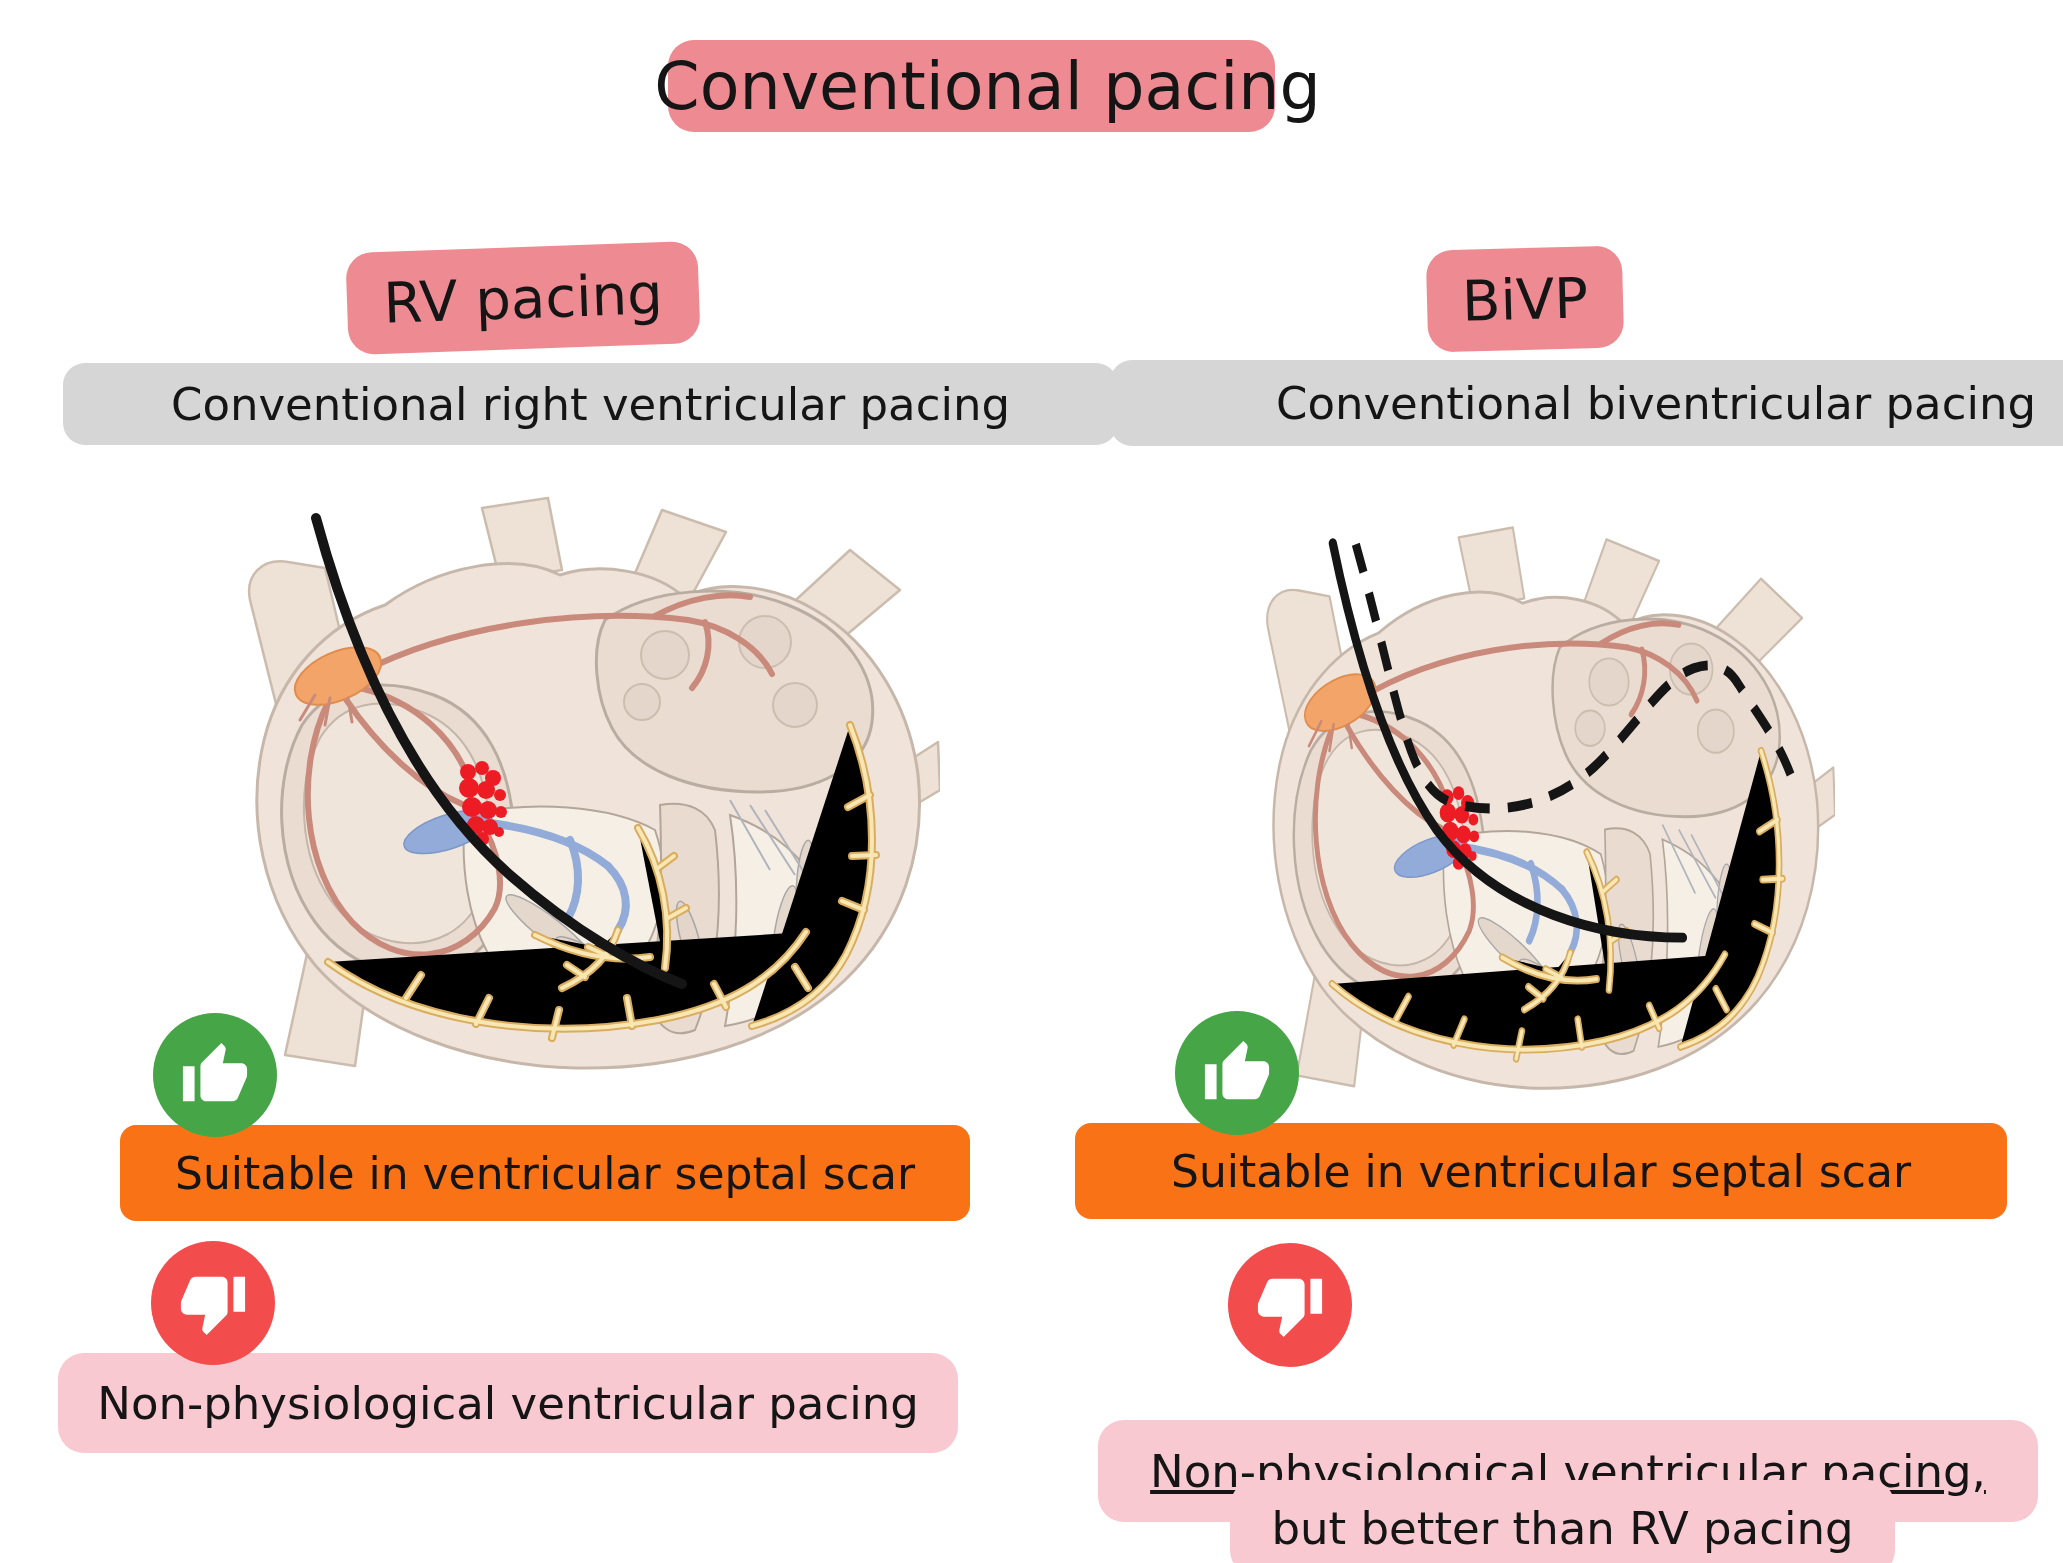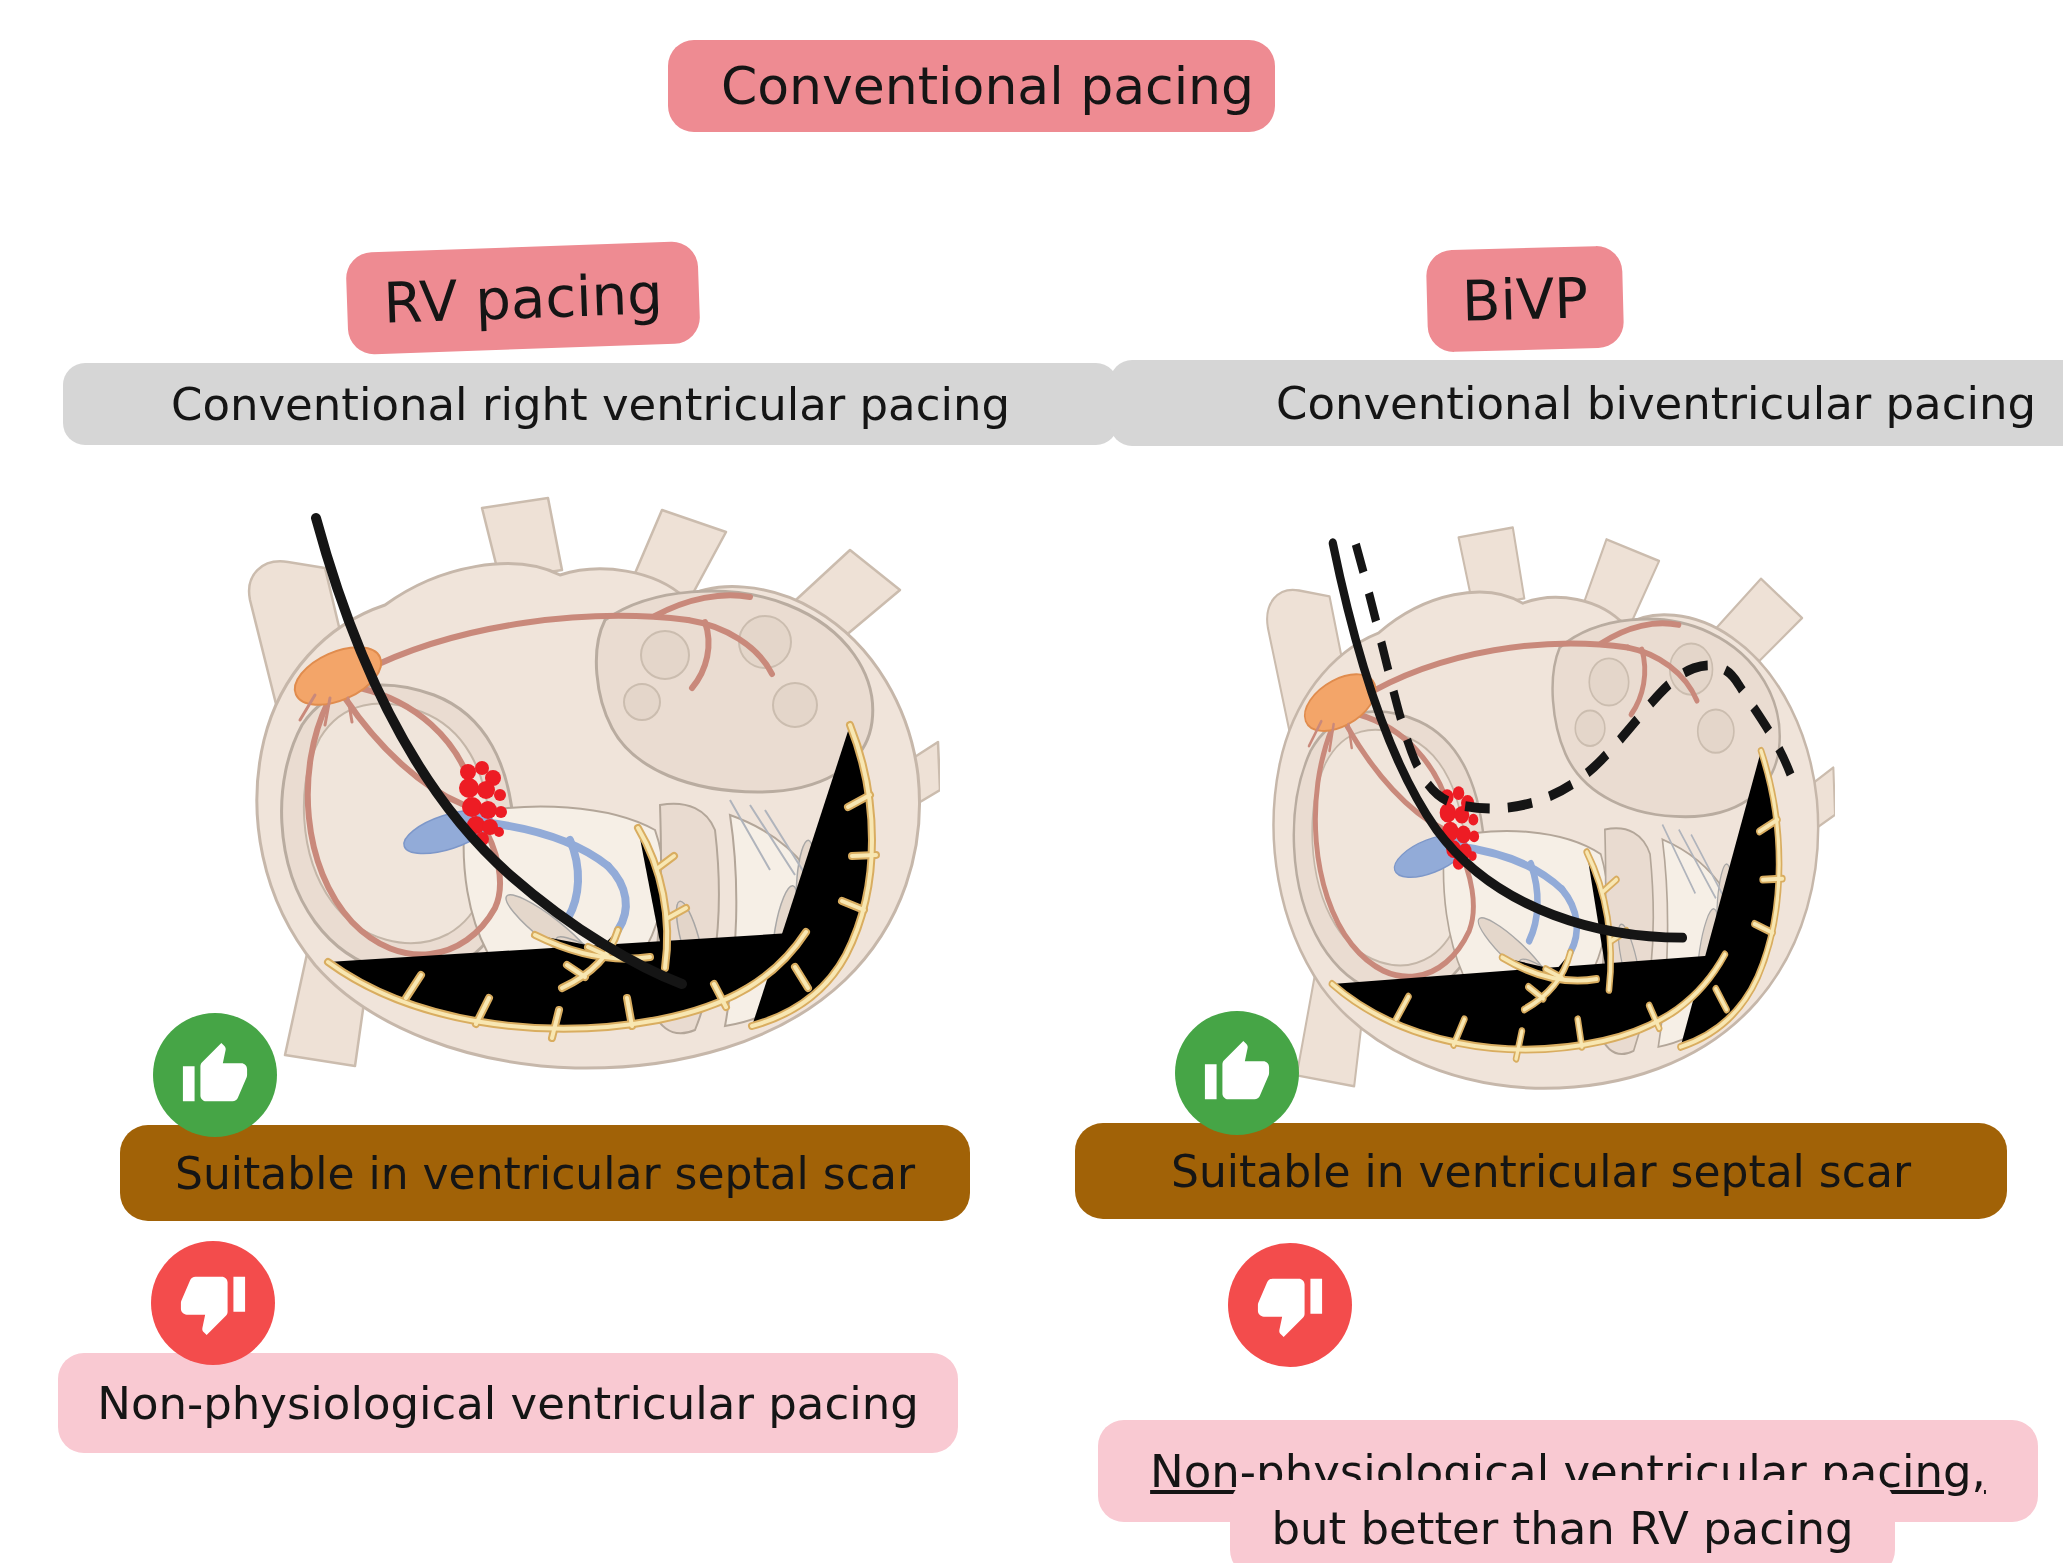--- a/index.html
+++ b/index.html
@@ -6,23 +6,23 @@
   body{
     width:2063px;height:1563px;position:relative;background:#ffffff;
     font-family:"DejaVu Sans", sans-serif;color:#151515;overflow:hidden;
   }
   .badge{
     position:absolute;display:flex;align-items:center;justify-content:center;
     text-align:center;white-space:nowrap;
   }
   .badge.pink-head{background:#ee8b92;border-radius:26px;}
   .badge.gray{background:#d6d6d6;border-radius:22px;}
-  .badge.green{background:#a16207;border-radius:28px;}
+  .badge.green{background:#f97316;border-radius:16px;}
   .badge.lightpink{background:#f9c9d2;border-radius:26px;}
-  .title-badge{left:668px;top:40px;width:575px;height:92px;font-size:52px;padding-left:32px;}
+  .title-badge{left:668px;top:40px;width:575px;height:92px;font-size:65px;padding-left:32px;}
   .rv-badge{left:347px;top:247px;width:352px;height:102px;font-size:56px;transform:rotate(-2deg);}
   .bivp-badge{left:1427px;top:248px;width:196px;height:102px;font-size:56px;transform:rotate(-1.5deg);}
   .gray-l{left:63px;top:363px;width:1055px;height:82px;font-size:45px;}
   .gray-r{left:1110px;top:360px;width:1092px;height:86px;font-size:45px;}
   .pro-badge-l{left:120px;top:1125px;width:850px;height:96px;font-size:44px;z-index:1;}
   .pro-badge-r{left:1075px;top:1123px;width:932px;height:96px;font-size:44px;z-index:1;}
   .con-badge-l{left:58px;top:1353px;width:900px;height:100px;font-size:45px;z-index:1;}
   .con-badge-r1{left:1098px;top:1420px;width:940px;height:102px;font-size:45px;z-index:1;text-decoration:underline;}
   .con-badge-r2{left:1230px;top:1480px;width:665px;height:96px;font-size:45px;z-index:1;}
   .icon-circle{

